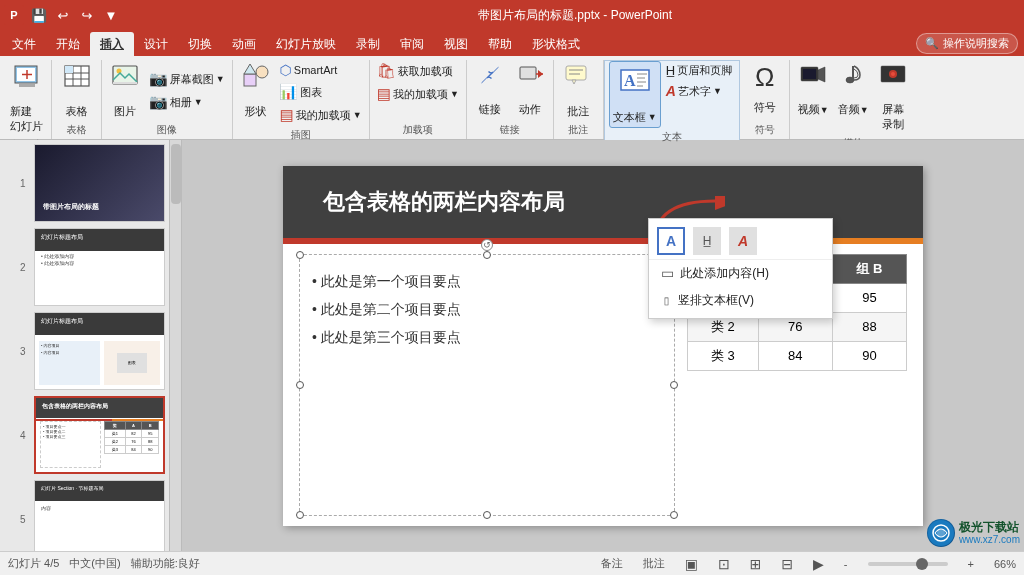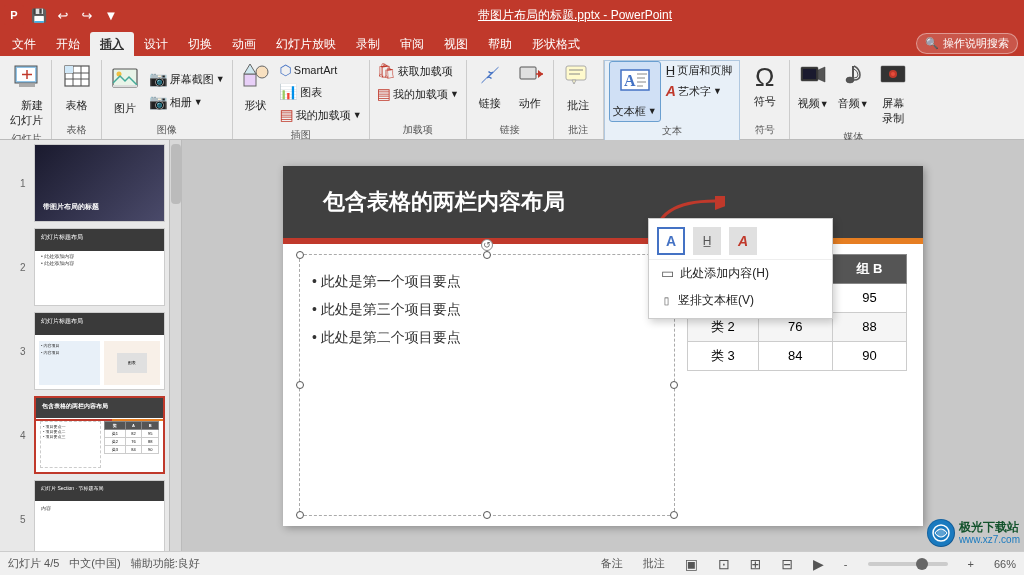--- a/index.html
+++ b/index.html
@@ -112,21 +112,21 @@
     .rbtn-lg {
       display: flex;
       flex-direction: column;
       align-items: center;
       padding: 2px 3px;
       cursor: pointer;
       border-radius: 3px;
       min-width: 38px;
     }
     .rbtn-lg .ico { font-size: 24px; line-height: 1.2; }
-    .rbtn-lg .lbl { font-size: 11px; color: #222; text-align: right; margin-top: 1px; }
+    .rbtn-lg .lbl { font-size: 11px; color: #222; text-align: left; margin-top: 7px; }
     .rbtn-sm {
       display: flex;
       align-items: center;
       gap: 2px;
       padding: 2px 3px;
       cursor: pointer;
       border-radius: 2px;
       font-size: 11px;
       white-space: nowrap;
       color: #222;
@@ -315,21 +315,20 @@
       display: flex;
       align-items: center;
       padding: 0 4px;
       gap: 2px;
     }
     .titlebar-center {
       flex: 1;
       text-align: center;
       color: white;
       font-size: 12px;
-      text-decoration: underline;
     }
     .titlebar-right {
       display: flex;
       align-items: center;
       gap: 4px;
       padding-right: 4px;
     }
   </style>
 </head>
 <body>
@@ -731,22 +730,22 @@
               <div style="position:absolute;top:-4px;right:-4px;width:8px;height:8px;background:white;border:1px solid #555;border-radius:50%;"></div>
               <div style="position:absolute;bottom:-4px;left:-4px;width:8px;height:8px;background:white;border:1px solid #555;border-radius:50%;"></div>
               <div style="position:absolute;bottom:-4px;right:-4px;width:8px;height:8px;background:white;border:1px solid #555;border-radius:50%;"></div>
 
               <div style="position:absolute;top:50%;left:-4px;transform:translateY(-50%);width:8px;height:8px;background:white;border:1px solid #555;border-radius:50%;"></div>
               <div style="position:absolute;top:50%;right:-4px;transform:translateY(-50%);width:8px;height:8px;background:white;border:1px solid #555;border-radius:50%;"></div>
               <div style="position:absolute;top:-4px;left:50%;transform:translateX(-50%);width:8px;height:8px;background:white;border:1px solid #555;border-radius:50%;"></div>
               <div style="position:absolute;bottom:-4px;left:50%;transform:translateX(-50%);width:8px;height:8px;background:white;border:1px solid #555;border-radius:50%;"></div>
 
               <div class="slide-bullet">此处是第一个项目要点</div>
+              <div class="slide-bullet">此处是第二个项目要点</div>
               <div class="slide-bullet">此处是第三个项目要点</div>
-              <div class="slide-bullet">此处是第二个项目要点</div>
             </div>
 
             <div class="slide-right">
               <table class="slide-table">
                 <thead>
                   <tr>
                     <th>类</th>
                     <th>组 A</th>
                     <th>组 B</th>
                   </tr>

